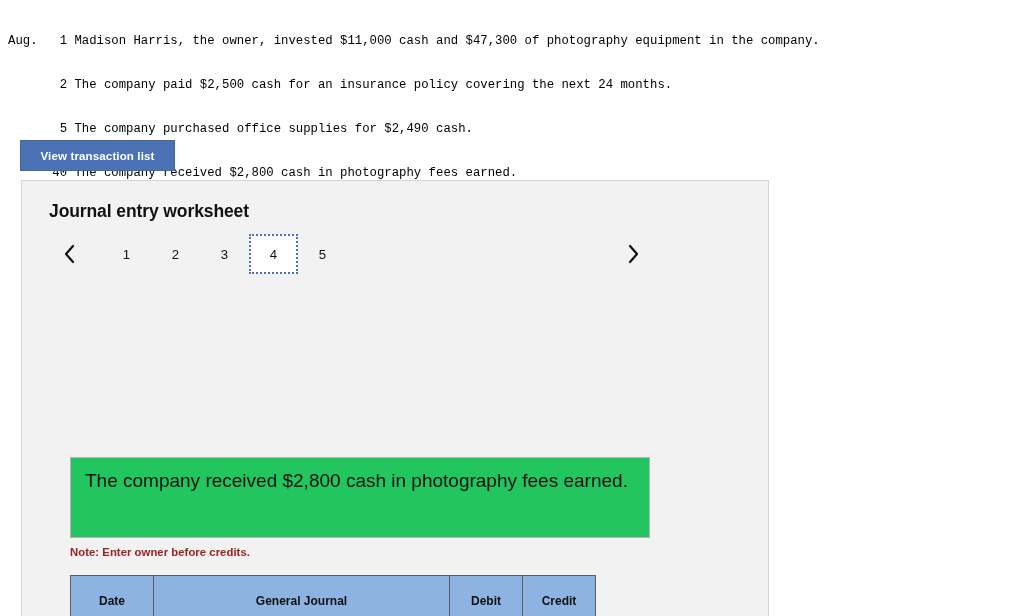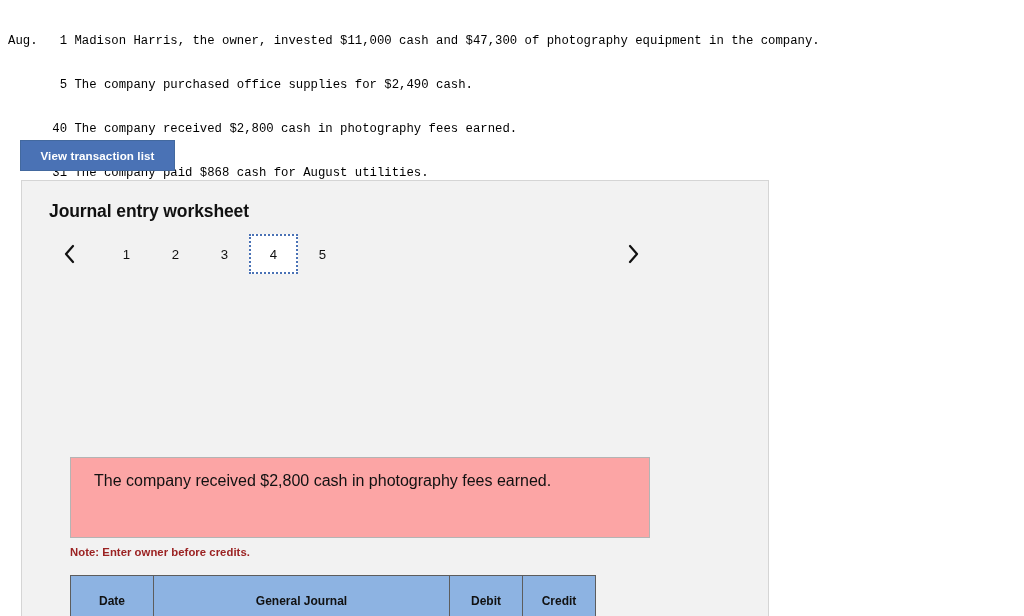--- a/index.html
+++ b/index.html
@@ -130,26 +130,26 @@
     border: 2px dotted #4a72b5;
   }
 
   
   .desc-box {
     position: absolute;
     left: 48px;
     top: 276px;
     width: 580px;
     height: 81px;
-    background: #fca5a5;
+    background: #22c55e;
     border: 1px solid #b4b4b4;
     box-sizing: border-box;
-    font-size: 16px;
-    color: #111;
-    padding: 14px 0 0 23px;
+    font-size: 19px;
+    color: #111;
+    padding: 14px 0 0 14px;
     line-height: 17px;
   }
 
   
   .note {
     position: absolute;
     left: 48px;
     top: 365px;
     font-size: 11.3px;
     font-weight: bold;
@@ -218,20 +218,21 @@
     text-align: right;
     line-height: 20px;
   }
   td.input-cell.gj .cell-val { text-align: left; }
 </style>
 </head>
 <body>
 
 <div class="txn-block">
   <div class="txn-line">Aug.   1 Madison Harris, the owner, invested $11,000 cash and $47,300 of photography equipment in the company.</div>
+  <div class="txn-line">       2 The company paid $2,500 cash for an insurance policy covering the next 24 months.</div>
   <div class="txn-line">       5 The company purchased office supplies for $2,490 cash.</div>
   <div class="txn-line">      40 The company received $2,800 cash in photography fees earned.</div>
   <div class="txn-line">      31 The company paid $868 cash for August utilities.</div>
 </div>
 
 <div class="instruction">Prepare general journal entries for the above transactions.</div>
 
 <div class="btn" id="view-transaction-list">View transaction list</div>
 
 <div class="worksheet">

